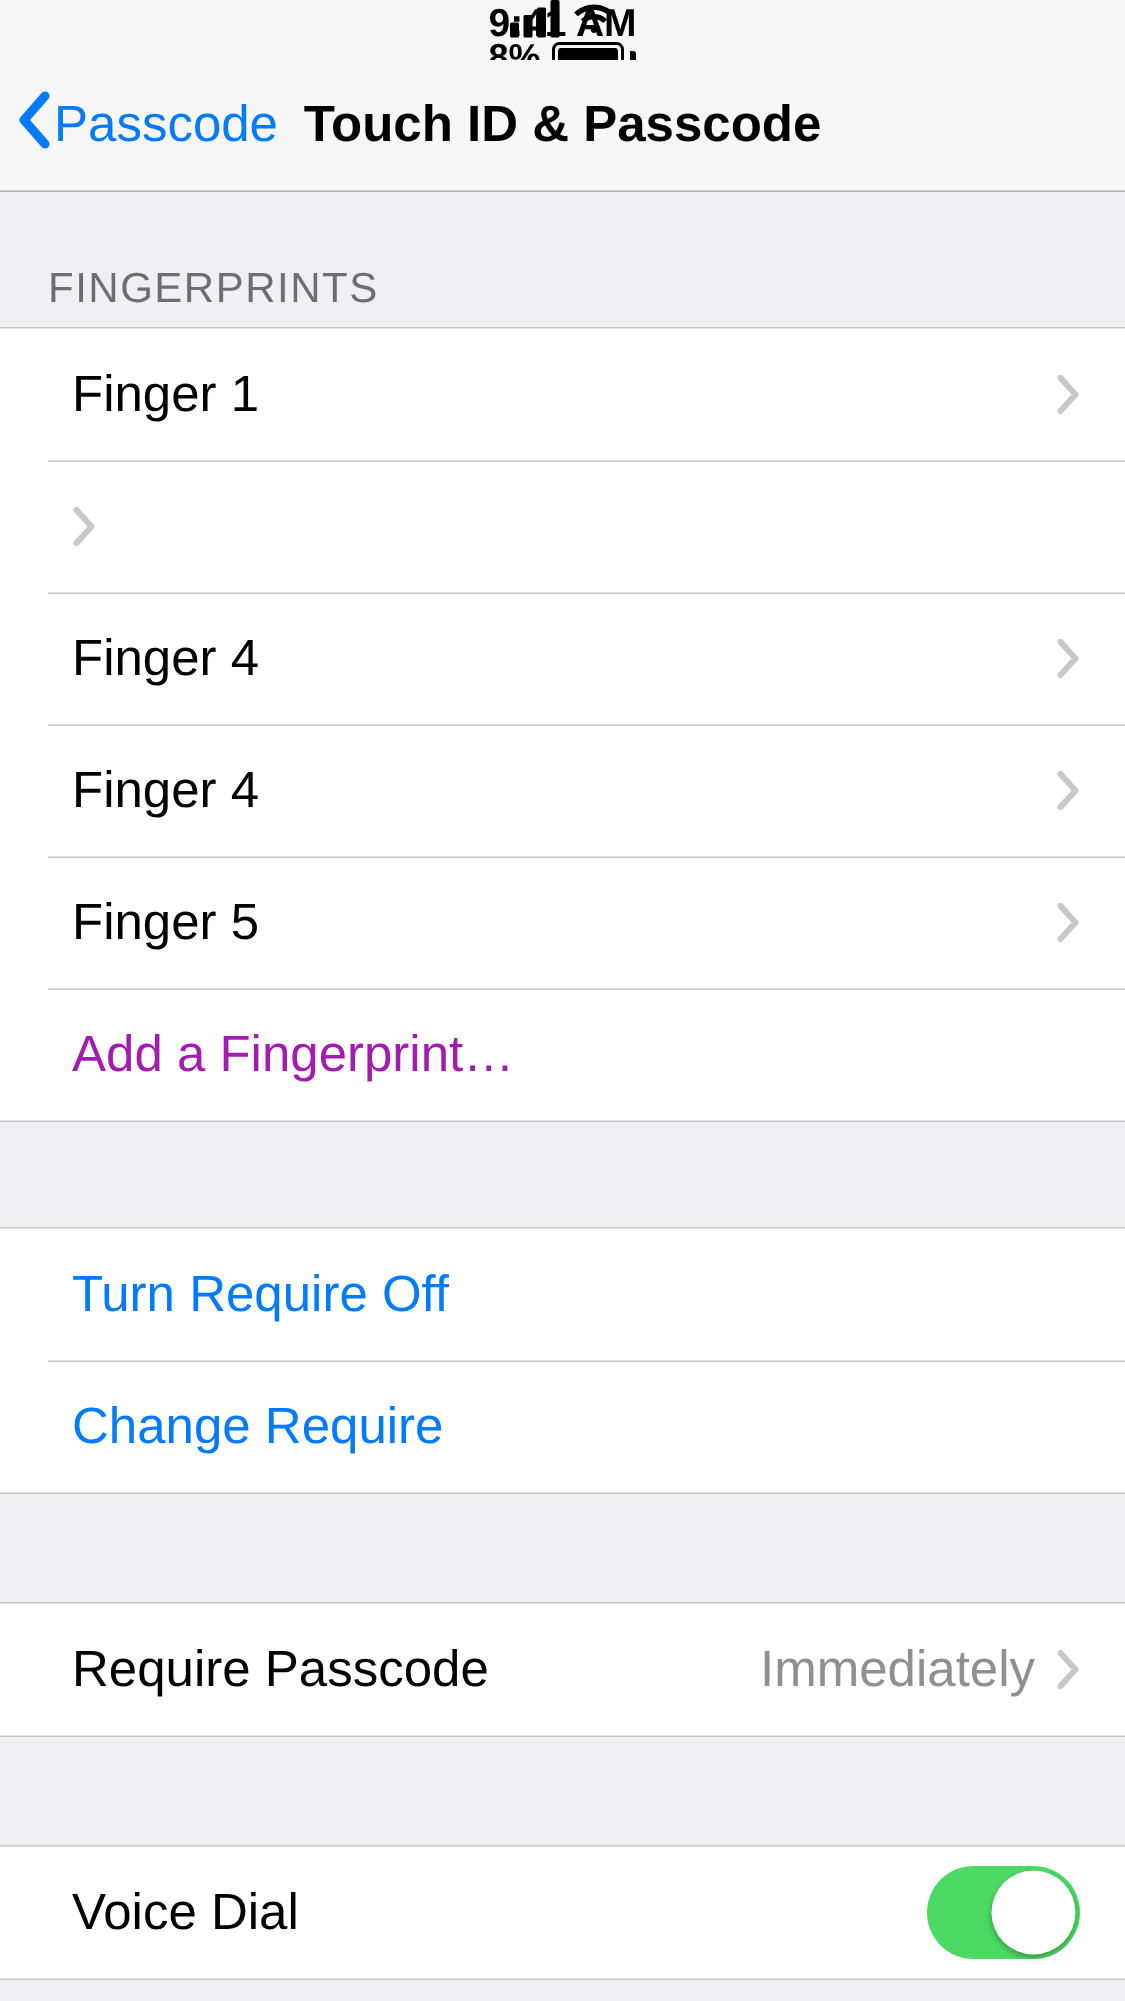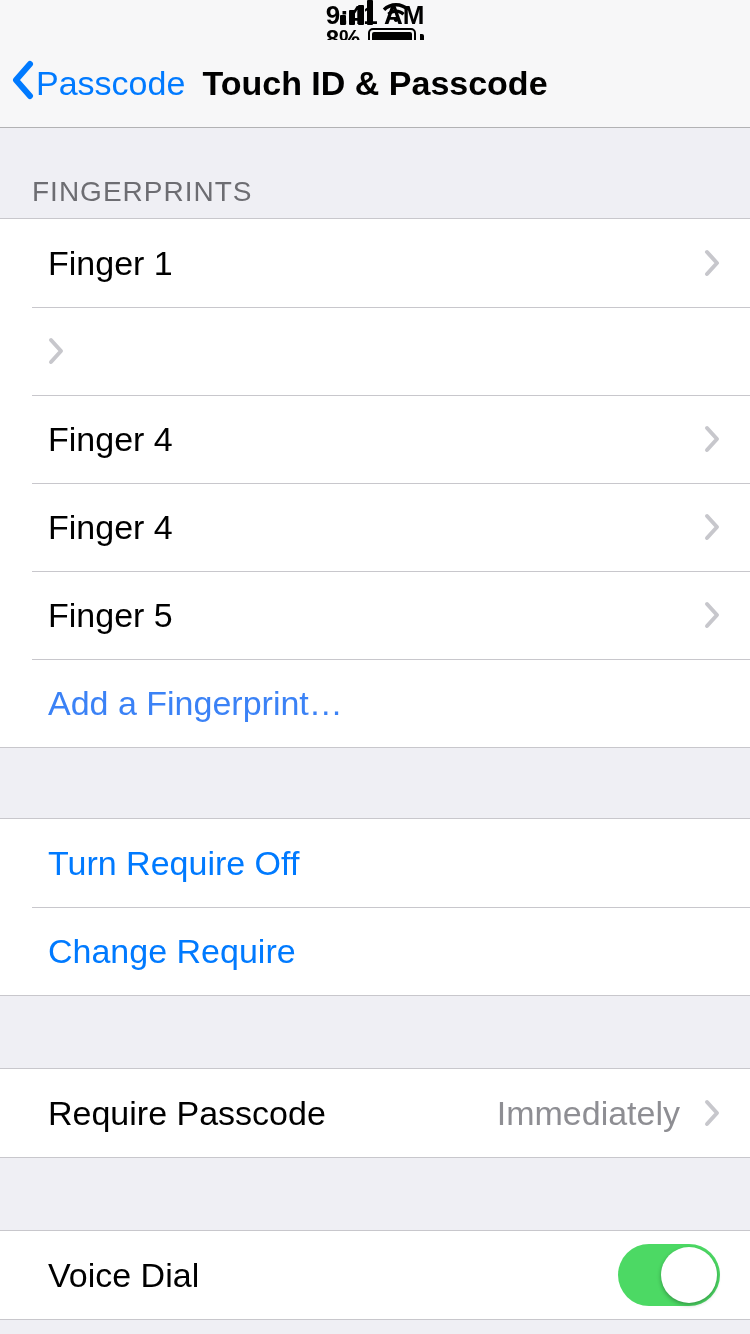--- a/index.html
+++ b/index.html
@@ -75,22 +75,22 @@
     min-height: 88px;
     padding: 0 30px 0 48px;
     font-size: 34px;
     position: relative;
   }
   .row + .row::before {
     content:""; position:absolute; top:0; left:32px; right:0; height:1px; background:#c8c7cc;
   }
   .row-label { color:#000; }
   .row-label.link { color:#007aff; }
-  .row-label.disabled { color:#3b82f6;text-align:right; }
-  .row-right { display:flex; align-items:center; gap:24px; }
+  .row-label.disabled { color:#a21caf;text-align:right; }
+  .row-right { display:flex; align-items:center; gap:14px; }
   .row-value { color:#8e8e93; font-size: 34px; }
   .chevron {
     color:#c7c7cc; font-size: 34px; line-height:1;
   }
   .chevron svg { display:block; }
   
   .switch {
     width: 102px; height: 62px; border-radius: 31px; background:#4cd964; position:relative;
   }
   .switch-knob {

